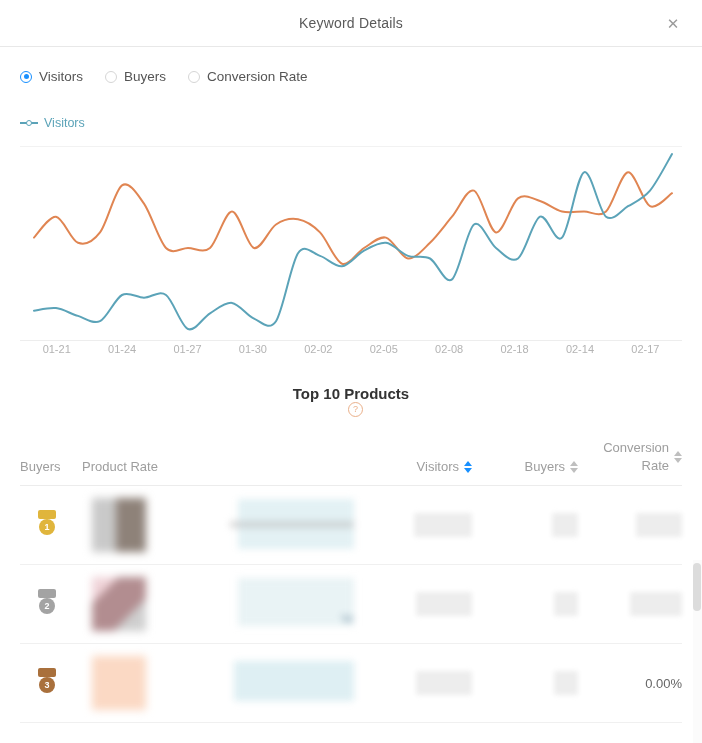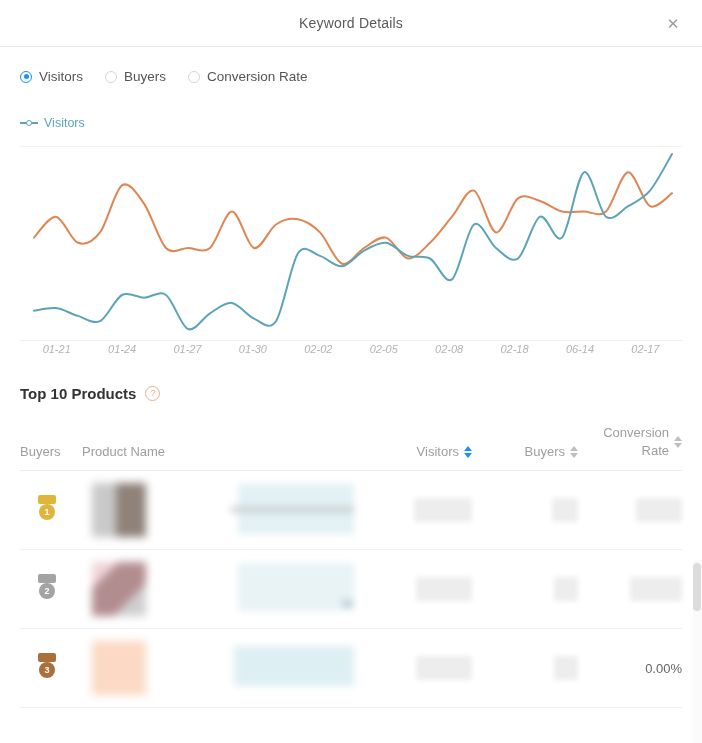--- a/index.html
+++ b/index.html
@@ -80,37 +80,37 @@
     width:4.5px;height:4.5px;border-radius:50%;
     border:1.6px solid currentColor;background:#fff;
     box-sizing:content-box;
   }
   .legend-text{font-size:12.5px;}
   
   .chart-wrap{
     margin-top:16px;
     position:relative;
     height:215px;
-    font-style:italic;
   }
   .chart-svg{display:block;}
   .axis-row{
     display:flex;
     margin-top:2px;
     padding:0 4px;
     box-sizing:border-box;
   }
   .tick{
     flex:1;text-align:center;
     font-size:11px;color:#b3b3b3;
   }
   
   .tp-head{
     display:flex;align-items:center;
     margin-top:24px;
+    flex-direction:column;
   }
   .tp-title{
     font-size:15px;font-weight:bold;color:#333;
   }
   .help-icon{
     width:13px;height:13px;border-radius:50%;
     border:1px solid #eab08a;color:#eab08a;
     font-size:9px;line-height:12px;text-align:center;
     margin-left:9px;cursor:pointer;
     display:inline-block;
@@ -232,34 +232,34 @@
     </svg>
     <div class="axis-row" id="axis-row">
         <div class="tick">01-21</div>
         <div class="tick">01-24</div>
         <div class="tick">01-27</div>
         <div class="tick">01-30</div>
         <div class="tick">02-02</div>
         <div class="tick">02-05</div>
         <div class="tick">02-08</div>
         <div class="tick">02-18</div>
-        <div class="tick">06-14</div>
+        <div class="tick">02-14</div>
         <div class="tick">02-17</div>
       </div>
   </div>
 
   <div class="tp-head">
     <span class="tp-title">Top 10 Products</span>
     <span class="help-icon">?</span>
   </div>
 
   <div class="tbl">
     <div class="tbl-header">
       <div class="col-rank">Buyers</div>
-      <div class="col-name">Product Name</div>
+      <div class="col-name">Product Rate</div>
       <div class="col-vis">
         <span>Visitors</span>
         <span class="sorter active">
             <i class="up"></i>
             <i class="dn"></i>
           </span>
       </div>
       <div class="col-buy">
         <span>Buyers</span>
         <span class="sorter">

